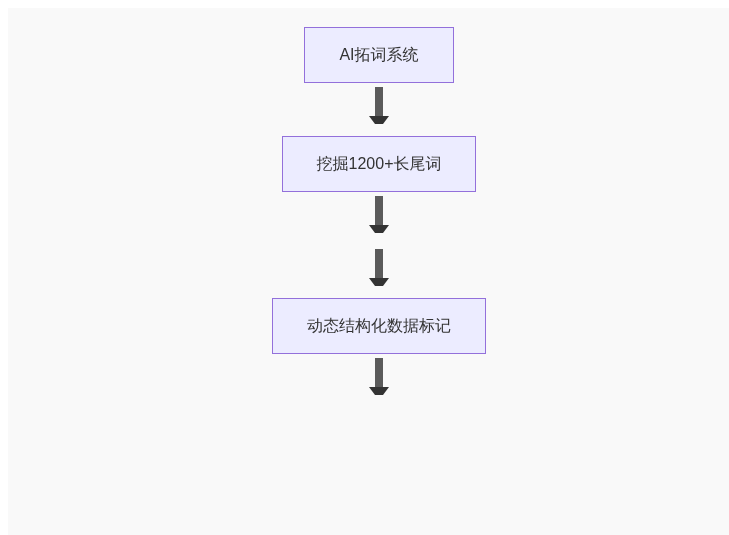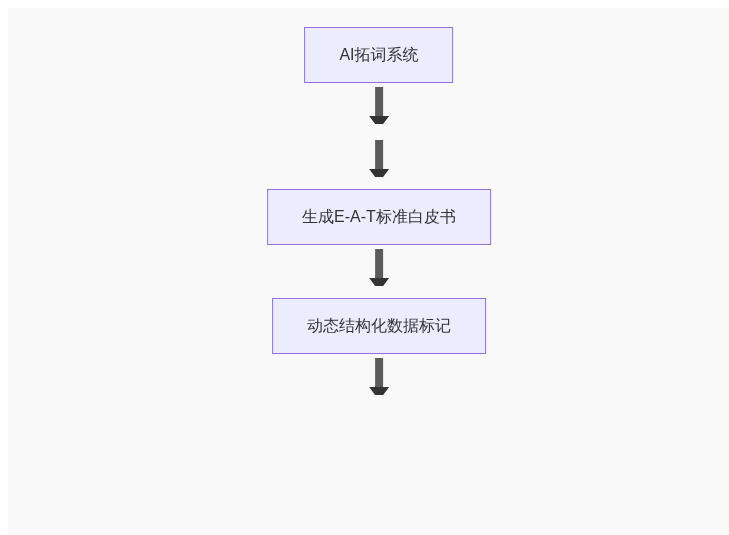--- a/index.html
+++ b/index.html
@@ -72,29 +72,29 @@
 
     <div class="node">
       <span>AI拓词系统</span>
     </div>
 
     <div class="connector">
       <div class="line"></div>
       <div class="arrowhead"></div>
     </div>
 
+    <div class="node">
+      <span>挖掘1200+长尾词</span>
+    </div>
 
     <div class="connector">
       <div class="line"></div>
       <div class="arrowhead"></div>
     </div>
 
-    <div class="node">
-      <span>生成E-A-T标准白皮书</span>
-    </div>
 
     <div class="connector">
       <div class="line"></div>
       <div class="arrowhead"></div>
     </div>
 
     <div class="node">
       <span>动态结构化数据标记</span>
     </div>
 

